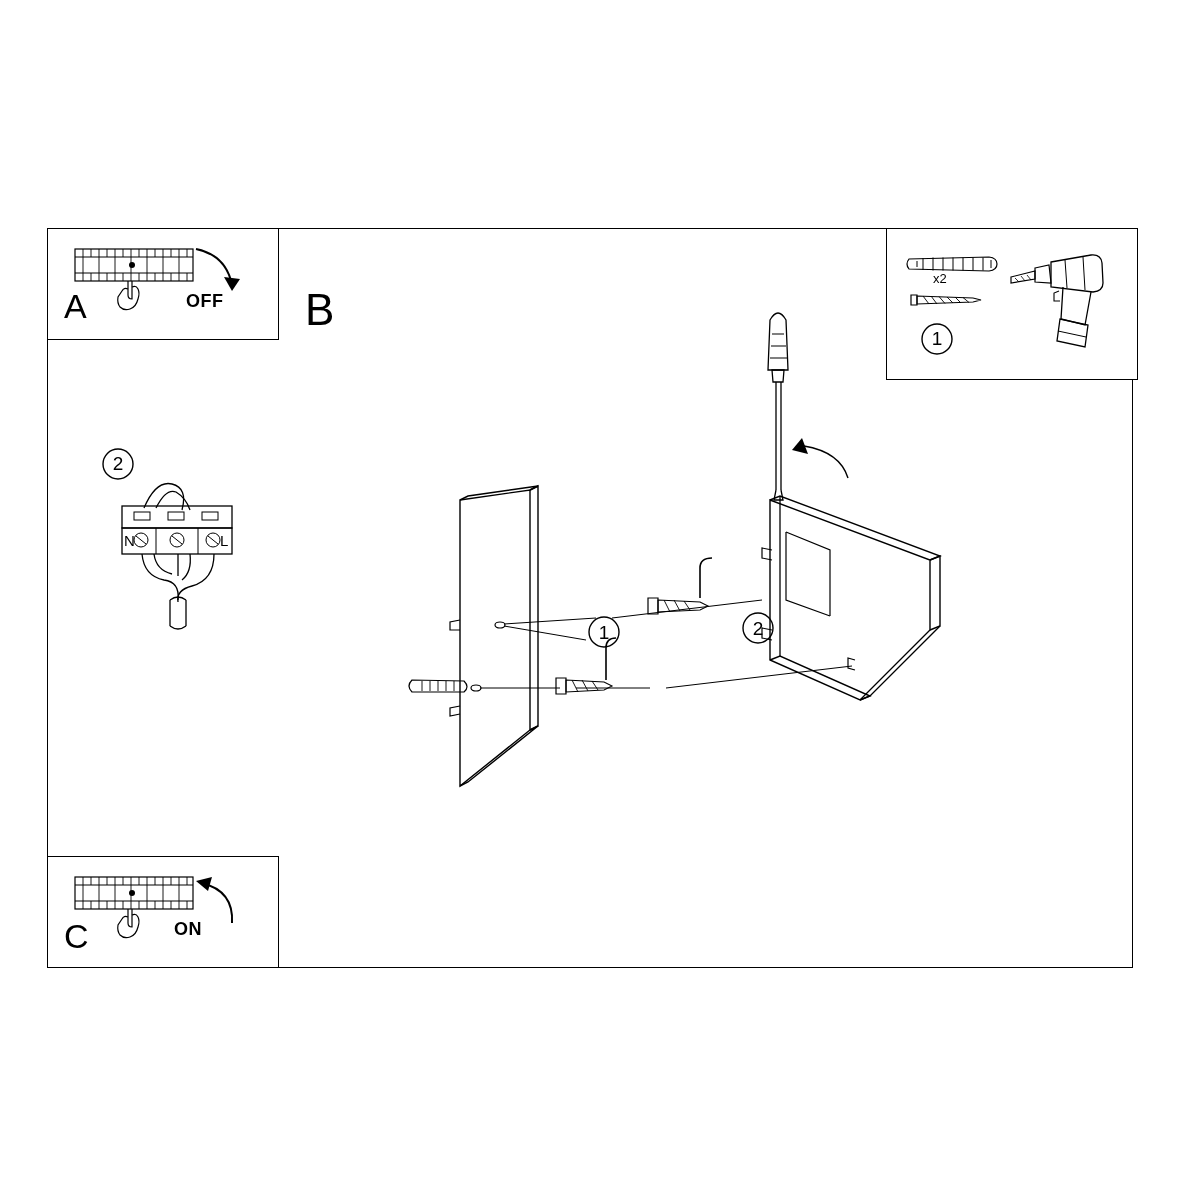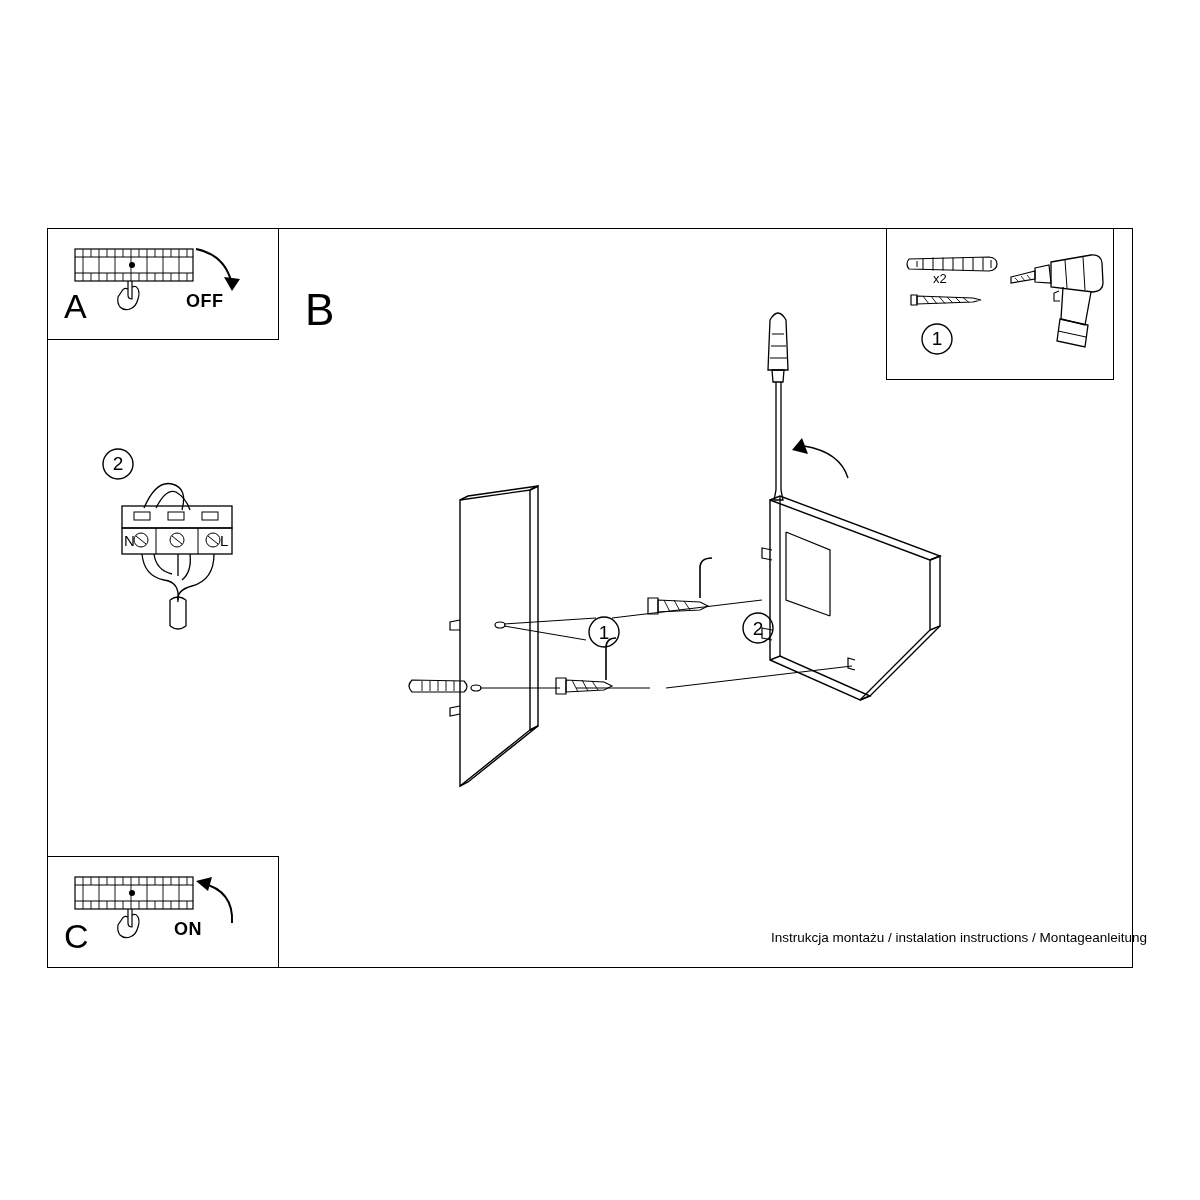--- a/index.html
+++ b/index.html
@@ -49,21 +49,21 @@
     width: 232px;
     height: 112px;
     border: 1.5px solid #000;
     box-sizing: border-box;
     background: #fff;
   }
   
   #panel-tools {
     left: 886px;
     top: 228px;
-    width: 228px;
+    width: 252px;
     height: 152px;
     border: 1.5px solid #000;
     box-sizing: border-box;
     background: #fff;
   }
 
   .step-letter {
     font-size: 34px;
     line-height: 1;
     font-family: "Liberation Sans", sans-serif;
@@ -413,16 +413,15 @@
     </g>
 
     <circle class="ln" cx="204" cy="332" r="15" stroke-width="1.4"></circle>
 
     <circle class="ln" cx="358" cy="328" r="15" stroke-width="1.4"></circle>
   </svg>
   <div class="abs callout-num" style="left:582px; top:622px; width:44px;">1</div>
   <div class="abs callout-num" style="left:736px; top:618px; width:44px;">2</div>
 
   <div class="abs" style="left:771px; top:928px;">
-    <div class="footer-text">Instrukcja montażu / instalation instructions / Montageanleitung</div>
   </div>
 
 </div>
 
 </body></html>

